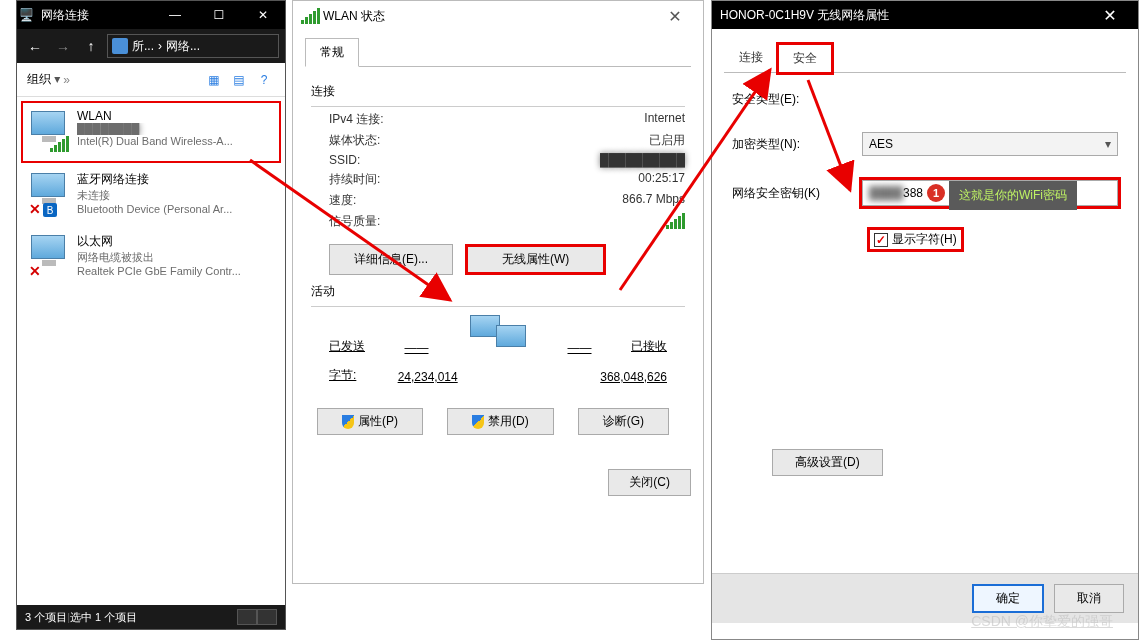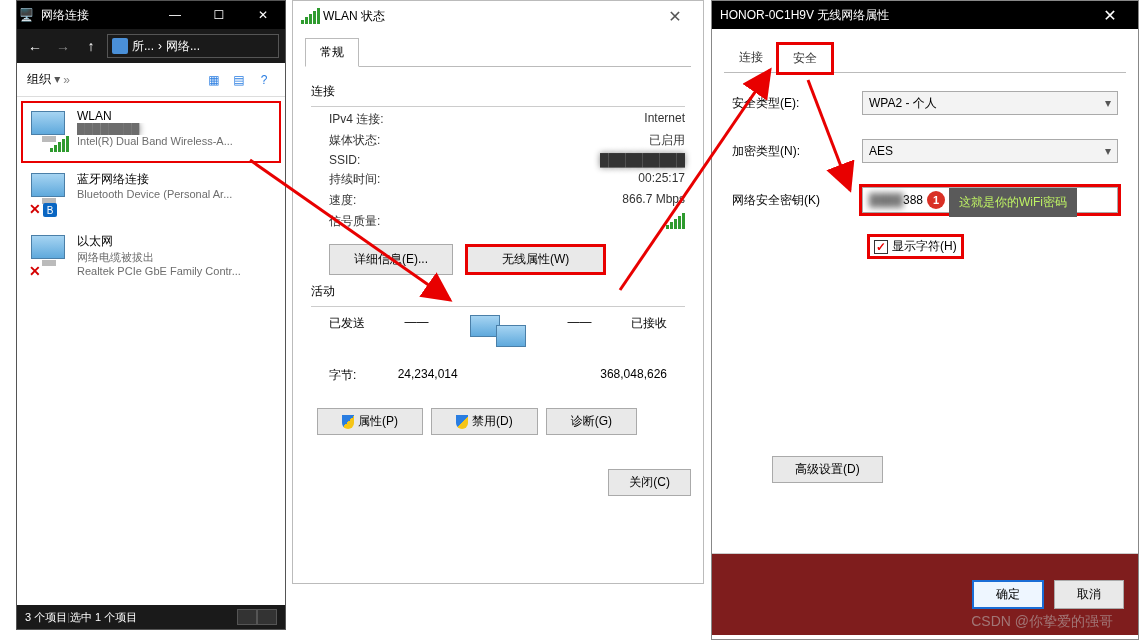--- a/index.html
+++ b/index.html
@@ -53,28 +53,28 @@
     .tab { padding:5px 14px; border:1px solid #bbb; border-bottom:1px solid #fff; background:#fff; font-size:12px; position:relative; top:1px; }
     .body-pad { border-top:1px solid #bbb; margin:0 12px 12px 12px; padding:10px 6px 6px 6px; }
     .grp-title { font-size:12px; margin:6px 0; }
     .kv { display:flex; justify-content:space-between; padding:2px 0 2px 18px; font-size:12px; color:#333; }
     .kv .k { color:#333; }
     .kv .v { color:#333; }
     .btn { background:#e9e9e9; border:1px solid #aaa; padding:4px 24px; font-size:12px; cursor:default; display:inline-flex; align-items:center; justify-content:center; gap:4px; min-height:26px; }
     .btn.hl { border:3px solid #e80000; }
     .btn-row { display:flex; gap:12px; margin:10px 0 4px 18px; }
     .activity { margin-top:8px; }
-    .act-row { display:flex; align-items:flex-start; justify-content:space-between; padding:6px 18px; }
+    .act-row { display:flex; align-items:flex-end; justify-content:space-between; padding:6px 18px;text-decoration:underline; }
     .act-ico { width:60px; display:flex; justify-content:center; align-items:center; }
     .double-monitor { position:relative; width:56px; height:40px; }
     .double-monitor .m1, .double-monitor .m2 { position:absolute; width:30px; height:22px; background:linear-gradient(#a6d4f2,#5fa9dc); border:1px solid #4a7fa8; }
     .double-monitor .m1 { left:0; top:0; }
     .double-monitor .m2 { right:0; top:10px; }
     .divider { border-top:1px solid #ccc; margin:4px 18px; }
-    .bottom-btns { display:flex; gap:8px; padding:0 0 8px 6px; }
+    .bottom-btns { display:flex; gap:24px; padding:0 0 8px 6px; }
     .shield { width:12px; height:14px; display:inline-block; background:linear-gradient(135deg,#2a7de1 50%,#f5c518 50%); border-radius:0 0 6px 6px; }
     .dlg-close-row { display:flex; justify-content:flex-end; padding:8px 12px; }
 
     
     .win-right { position:absolute; left:711px; top:0; width:428px; height:640px; background:#fff; border:1px solid #888; }
     .title-black { background:#000; color:#fff; height:28px; display:flex; align-items:center; padding:0 8px; }
     .title-black .txt { flex:1; font-size:12px; }
     .title-black .close { width:40px; text-align:center; font-size:16px; }
     .tabs2 { display:flex; padding:14px 12px 0 12px; gap:0; }
     .tab2 { padding:5px 14px; border:1px solid transparent; font-size:12px; color:#333; }
@@ -88,25 +88,25 @@
     .dropdown::after { content:"▾"; color:#555; }
     .text-input { border:1px solid #aaa; height:26px; padding:0 6px; font-size:12px; display:flex; align-items:center; position:relative; }
     .text-input.hl { outline:3px solid #e80000; }
     .pw-blur { filter:blur(3px); color:#777; }
     .red-dot { width:18px; height:18px; background:#d93025; color:#fff; border-radius:50%; display:inline-flex; align-items:center; justify-content:center; font-size:11px; font-weight:bold; margin-left:4px; }
     .tooltip { position:absolute; background:#5a5a5a; color:#bef264; padding:6px 10px; font-size:12px; white-space:nowrap; }
     .chk-row { display:flex; align-items:center; gap:4px; margin-left:138px; }
     .chk-row.hl { outline:3px solid #e80000; padding:1px 4px; display:inline-flex; }
     .chk { width:14px; height:14px; border:1px solid #333; display:inline-flex; align-items:center; justify-content:center; color:#e80000; font-size:12px; font-weight:bold; }
     .adv-btn-row { margin-top:200px; margin-left:40px; }
-    .dlg-bottom { position:absolute; bottom:4px; left:0; right:0; border-top:1px solid #ccc; padding:26px 14px; display:flex; justify-content:flex-end; gap:10px; background:#7f1d1d; }
+    .dlg-bottom { position:absolute; bottom:16px; left:0; right:0; border-top:1px solid #ccc; padding:10px 14px; display:flex; justify-content:flex-end; gap:10px; background:#e5e5e5; }
     .btn.primary { border:2px solid #1a6dd6; background:#eef6ff; padding:4px 22px; }
 
     
-    .watermark { position:absolute; right:30px; bottom:10px; color:#bdbdbd; font-size:14px; opacity:0.55; pointer-events:none; }
+    .watermark { position:absolute; right:30px; bottom:10px; color:#bdbdbd; font-size:14px; opacity:0.55; pointer-events:none;text-decoration:underline; }
 
     
     .overlay-svg { position:absolute; left:0; top:0; width:1143px; height:641px; pointer-events:none; }
   </style>
 </head>
 <body>
 
 <div class="win-left">
   <div class="title-dark">
     <span class="ico">🖥️</span>
@@ -155,20 +155,21 @@
       </div>
     </div>
     <div class="conn-item">
       <div class="conn-ico">
         <div class="monitor"></div>
         <span class="overlay-badge x-badge">✕</span>
         <span class="bt-badge">B</span>
       </div>
       <div class="conn-txt">
         <div class="name">蓝牙网络连接</div>
+        <div class="sub">未连接</div>
         <div class="sub">Bluetooth Device (Personal Ar...</div>
       </div>
     </div>
     <div class="conn-item">
       <div class="conn-ico">
         <div class="monitor"></div>
         <span class="overlay-badge x-badge">✕</span>
       </div>
       <div class="conn-txt">
         <div class="name">以太网</div>
@@ -287,25 +288,20 @@
     <span class="txt">HONOR-0C1H9V 无线网络属性</span>
     <span class="close">✕</span>
   </div>
   <div class="tabs2">
     <div class="tab2">连接</div>
     <div class="tab2 active hl">安全</div>
   </div>
   <div class="body2">
     <div class="form-row">
       <span class="lbl">安全类型(E):</span>
-      <div class="fld">
-          <div class="dropdown">
-            <span>WPA2 - 个人</span>
-          </div>
-        </div>
     </div>
     <div class="form-row">
       <span class="lbl">加密类型(N):</span>
       <div class="fld">
           <div class="dropdown">
             <span>AES</span>
           </div>
         </div>
     </div>
     <div class="form-row">

